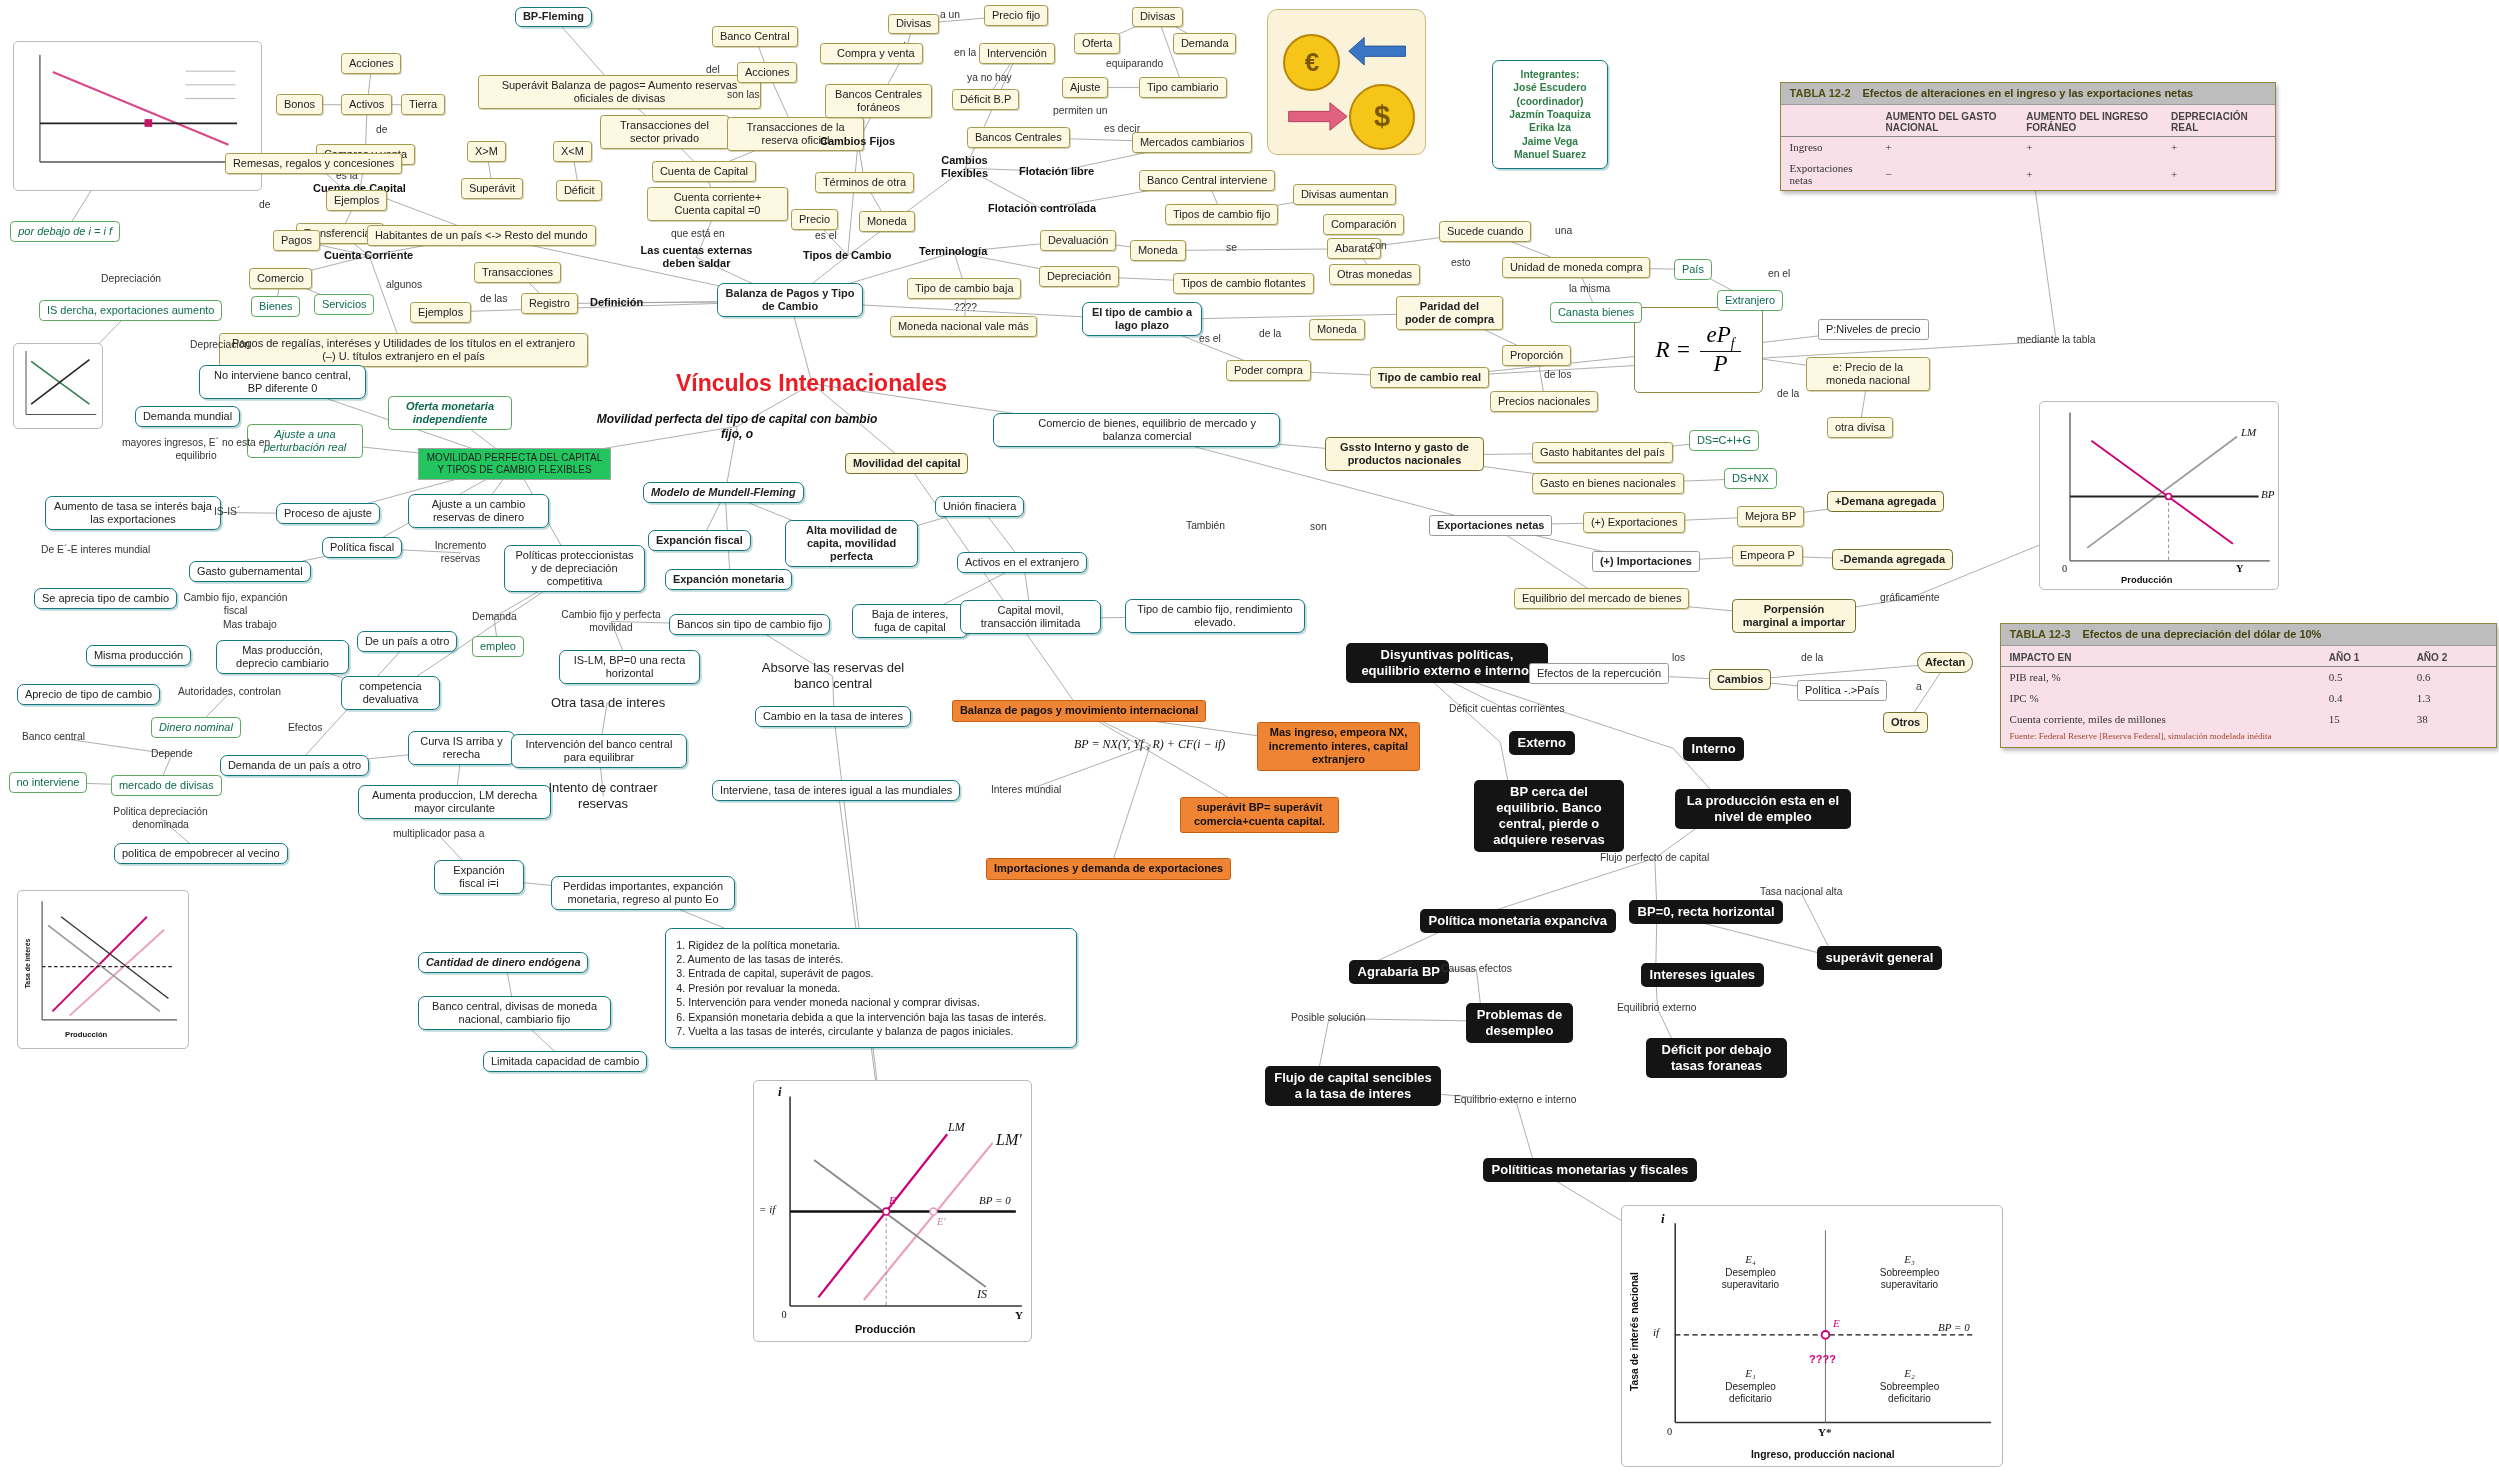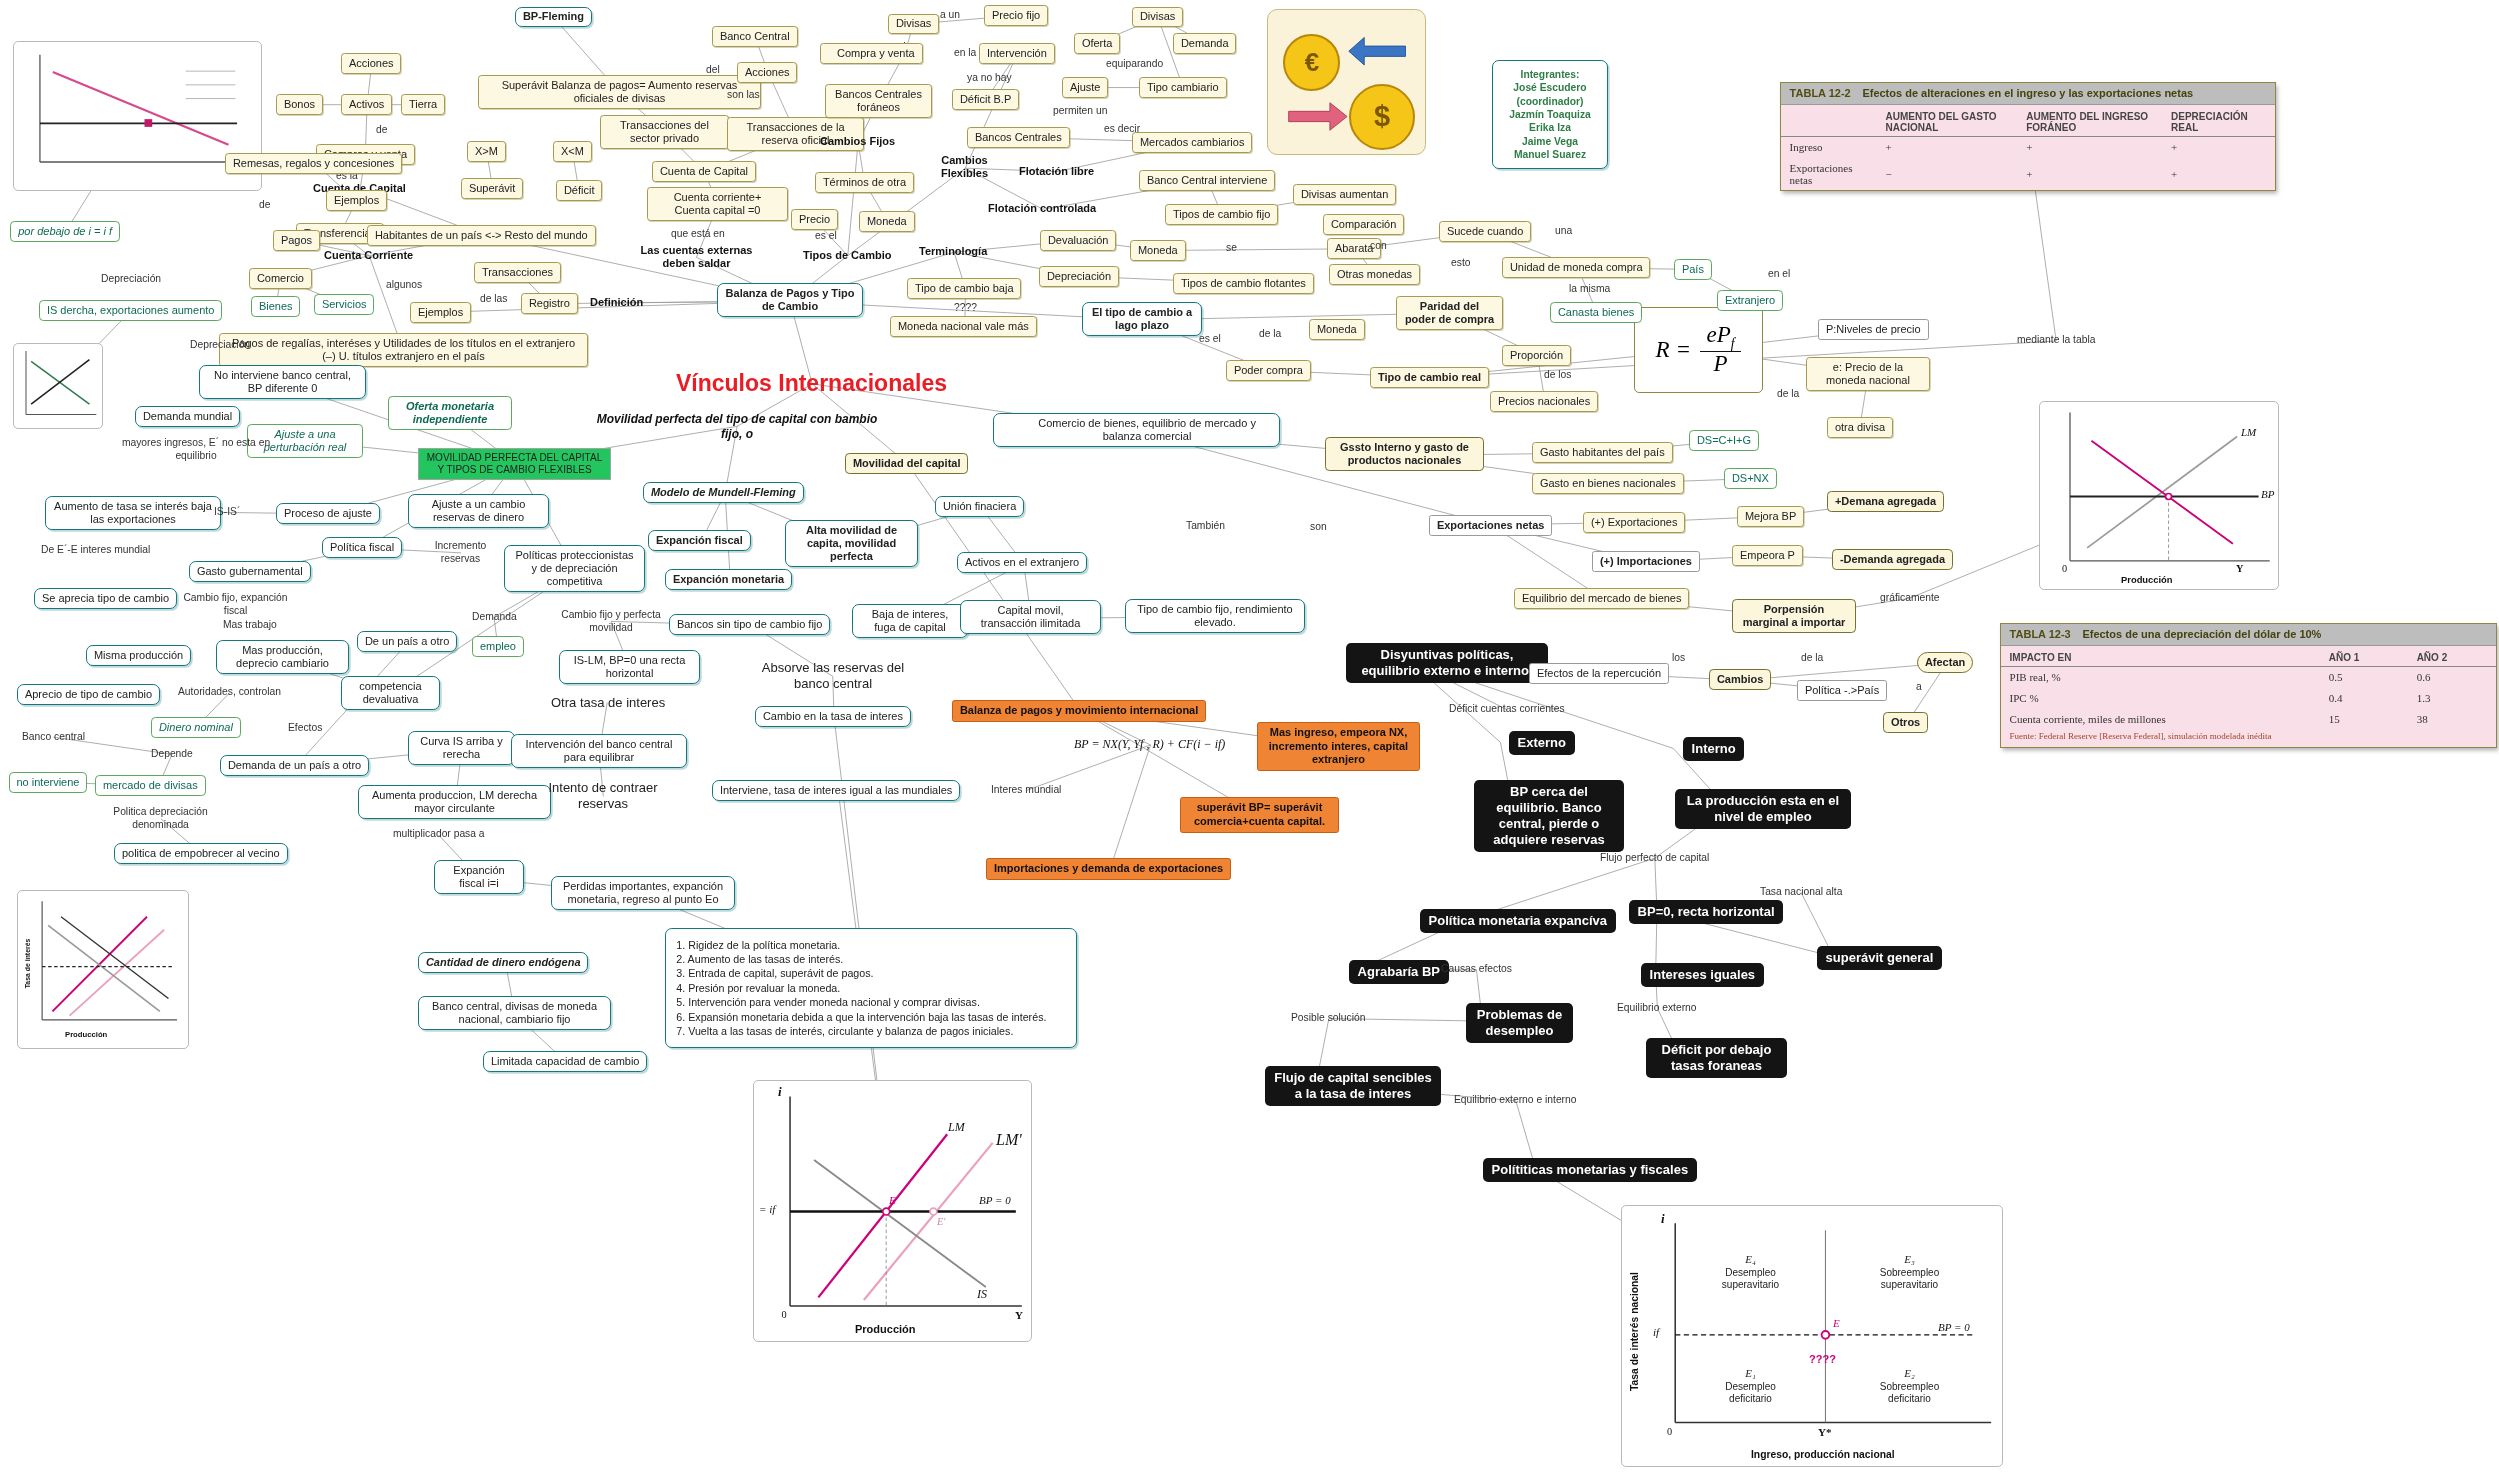--- a/index.html
+++ b/index.html
@@ -609,21 +609,21 @@
     <div class="node gr" style="left: 472px; top: 636px;">empleo</div>
     <div class="node tl wrapped" style="left: 559px; top: 650px; width: 141px;">IS-LM, BP=0 una recta horizontal</div>
     <div class="node tl" style="left: 17px; top: 684px;">Aprecio de tipo de cambio</div>
     <div class="node pl" style="left: 178px; top: 686px;">Autoridades, controlan</div>
     <div class="node tl wrapped" style="left: 341px; top: 676px; width: 99px;">competencia devaluativa</div>
     <div class="node gri" style="left: 151px; top: 717px;">Dinero nominal</div>
     <div class="node pl" style="left: 288px; top: 722px;">Efectos</div>
     <div class="node pl" style="left: 22px; top: 731px;">Banco central</div>
     <div class="node pl" style="left: 151px; top: 748px;">Depende</div>
     <div class="node gr" style="left: 8.6px; top: 772px;">no interviene</div>
-    <div class="node gr" style="left: 95px; top: 775px;">mercado de divisas</div>
+    <div class="node gr" style="left: 111px; top: 775px;">mercado de divisas</div>
     <div class="node tl" style="left: 220px; top: 755px;">Demanda de un país a otro</div>
     <div class="node tl wrapped" style="left: 408px; top: 731px; width: 107px;">Curva IS arriba y rerecha</div>
     <div class="node tl wrapped" style="left: 511px; top: 734px; width: 176px;">Intervención del banco central para equilibrar</div>
     <div class="node pll wrapped" style="left: 743px; top: 660px; width: 180px;">Absorve las reservas del banco central</div>
     <div class="node pll" style="left: 551px; top: 695px;">Otra tasa de interes</div>
     <div class="node tl" style="left: 755px; top: 706px;">Cambio en la tasa de interes</div>
     <div class="node tl" style="left: 712px; top: 780px;">Interviene, tasa de interes igual a las mundiales</div>
     <div class="node tl wrapped" style="left: 358px; top: 785px; width: 193px;">Aumenta produccion, LM derecha mayor circulante</div>
     <div class="node pll wrapped" style="left: 545px; top: 780px; width: 116px;">Intento de contraer reservas</div>
     <div class="node pl" style="left: 393px; top: 828px;">multiplicador pasa a</div>

